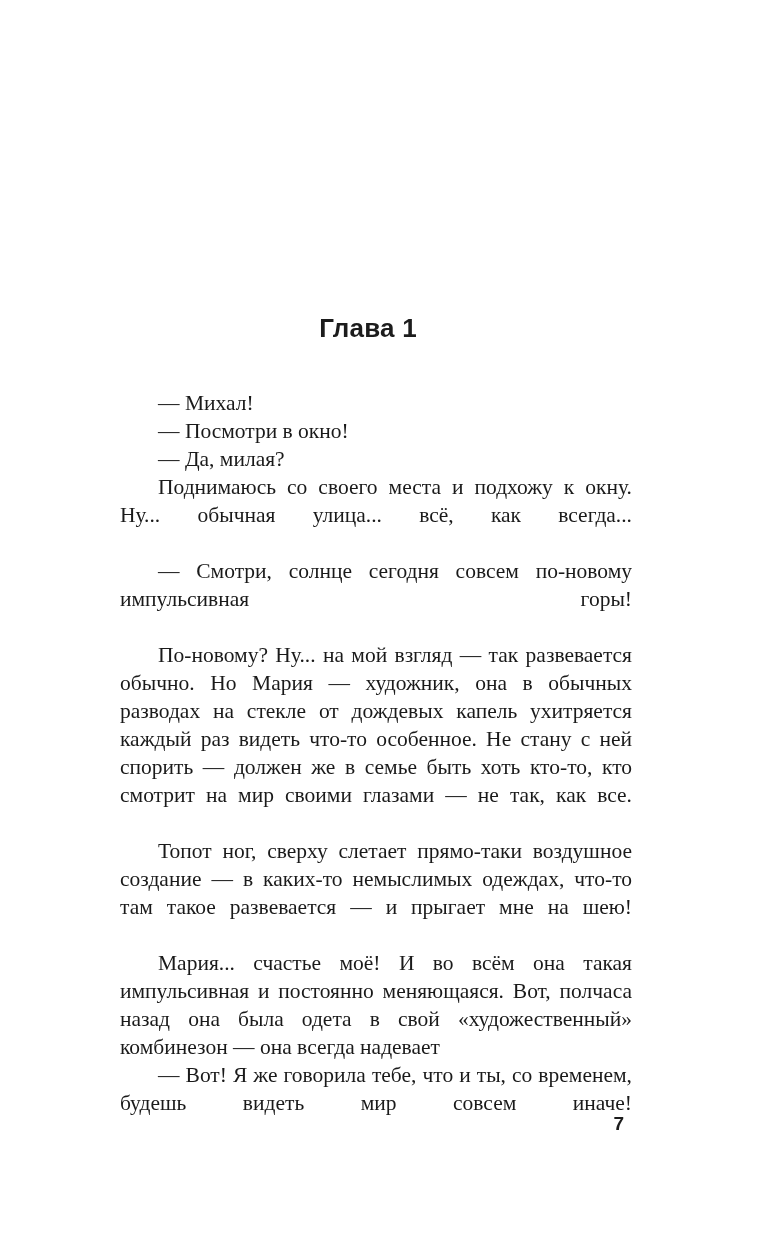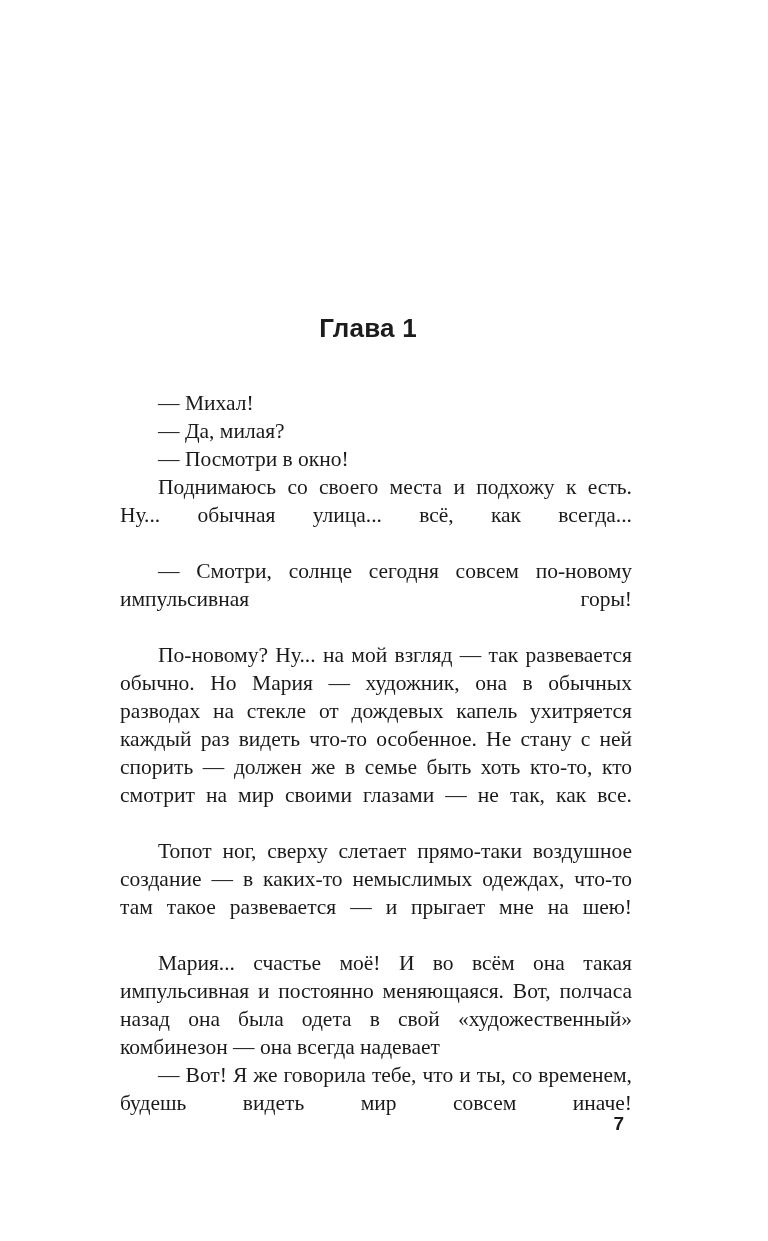--- a/index.html
+++ b/index.html
@@ -106,25 +106,25 @@
 <div class="page">
 
   <div class="text-column">
 
     <h1 class="chapter-title">Глава 1</h1>
 
     <div class="body-text">
 
       <p class="dialogue">— Михал!</p>
 
+      <p class="dialogue">— Посмотри в окно!</p>
+
       <p class="dialogue">— Да, милая?</p>
 
-      <p class="dialogue">— Посмотри в окно!</p>
-
-      <p class="para">Поднимаюсь со своего места и подхожу к есть. Ну... обычная улица... всё, как всегда...</p>
+      <p class="para">Поднимаюсь со своего места и подхожу к окну. Ну... обычная улица... всё, как всегда...</p>
 
       <p class="para">— Смотри, солнце сегодня совсем по-новому импульсивная горы!</p>
 
       <p class="para">По-новому? Ну... на мой взгляд — так развевается обычно. Но Мария — художник, она в обычных разводах на стекле от дождевых капель ухитряется каждый раз видеть что-то особенное. Не стану с ней спорить — должен же в семье быть хоть кто-то, кто смотрит на мир своими глазами — не так, как все.</p>
 
 
       <p class="para">Топот ног, сверху слетает прямо-таки воздушное создание — в каких-то немыслимых одеждах, что-то там такое развевается — и прыгает мне на шею!</p>
 
       <p class="para no-stretch">Мария... счастье моё! И во всём она такая импульсивная и постоянно меняющаяся. Вот, полчаса назад она была одета в свой «художественный» комбинезон — она всегда надевает</p>
 

